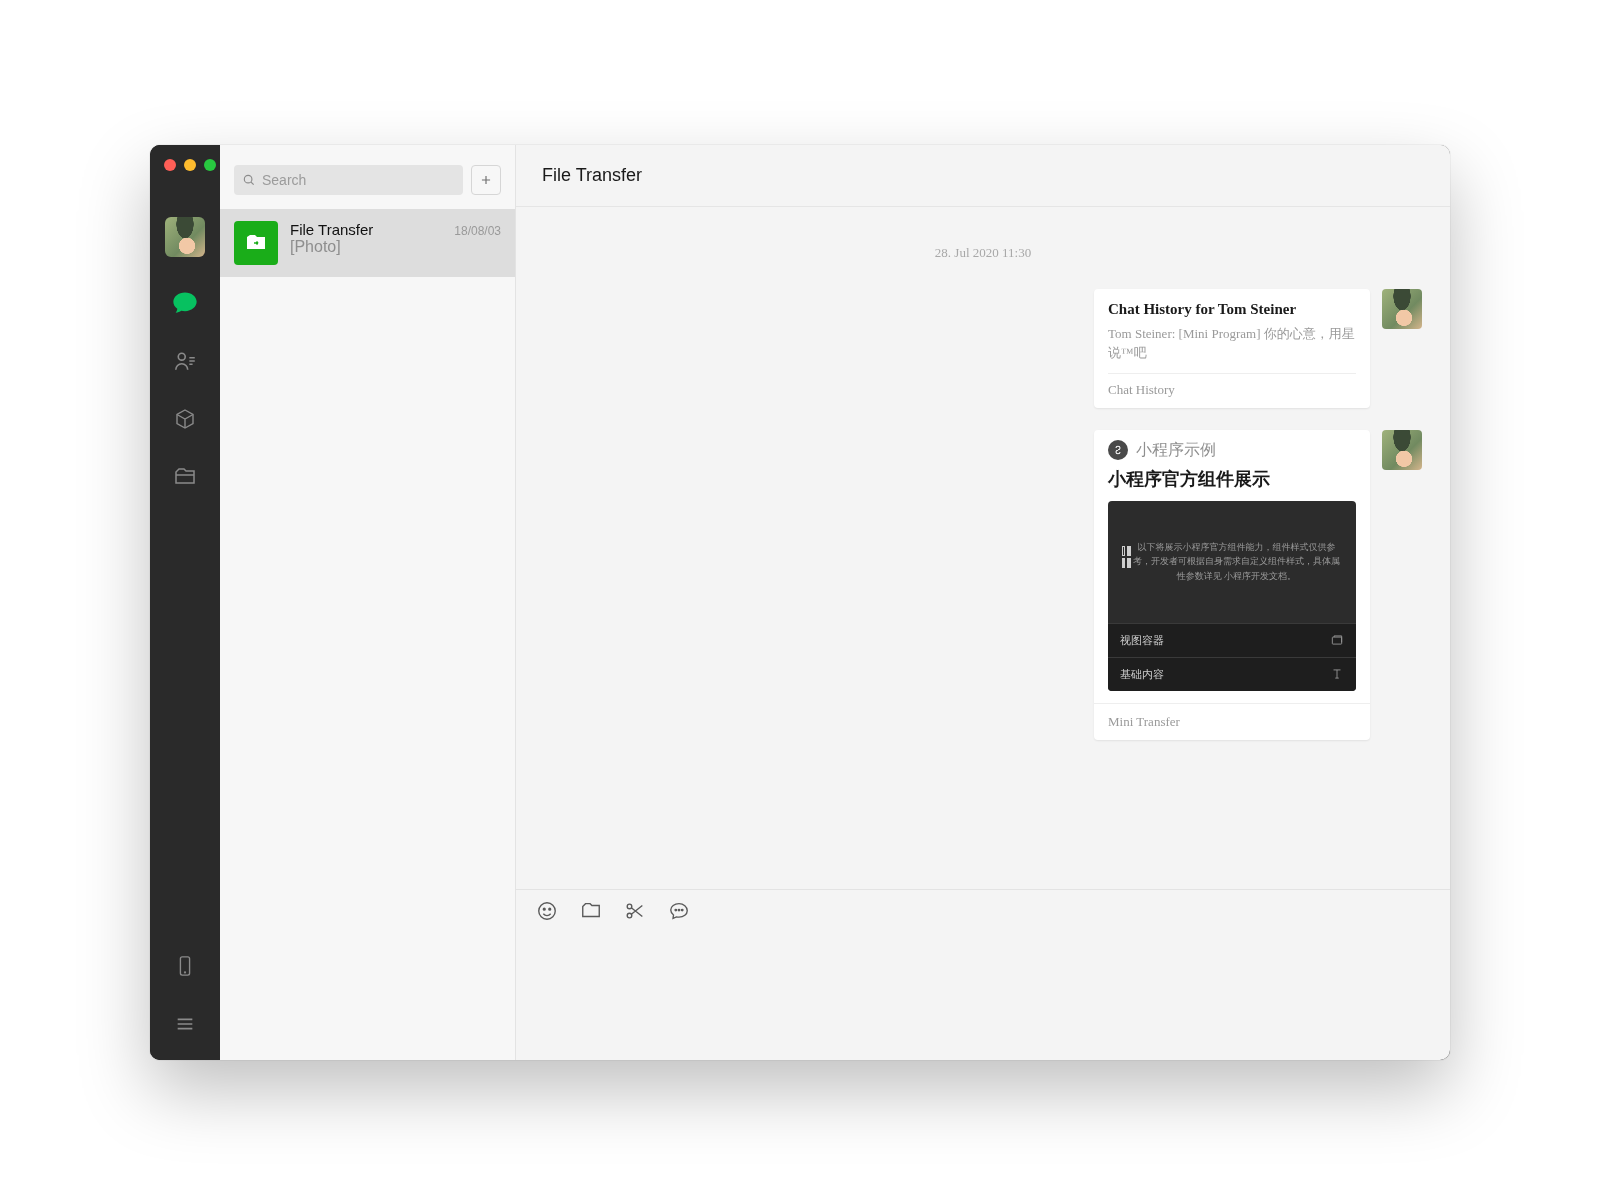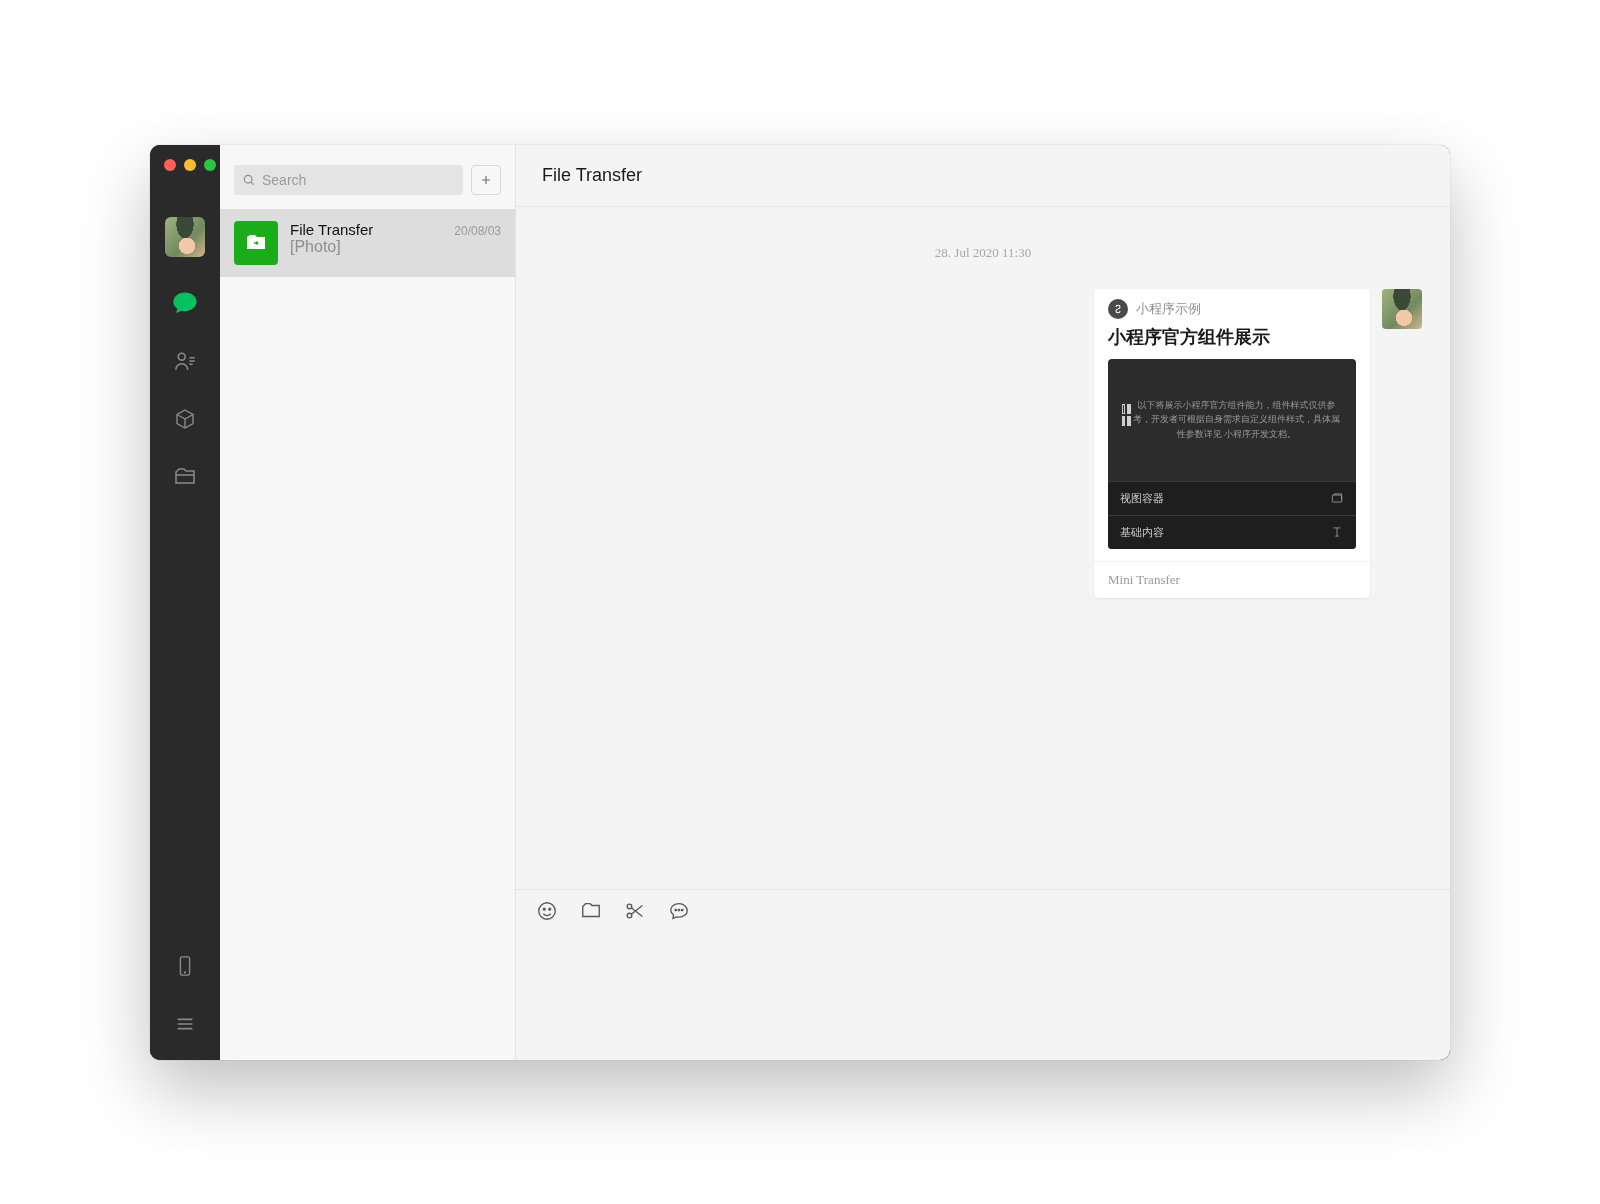--- a/index.html
+++ b/index.html
@@ -183,21 +183,21 @@
   .card h4{ font-size:15px; font-weight:600; color:#1a1a1a; margin-bottom:6px;}
   .card .sub{ color:#9a9a9a; font-size:13px; line-height:1.5; }
   .card .foot{
     border-top:1px solid #eee;
     margin-top:10px; padding-top:8px;
     color:#9a9a9a; font-size:13px;
   }
 
   
   .mp-card{ width:276px; background:#fff; border-radius:4px; box-shadow:0 1px 2px rgba(0,0,0,.08); overflow:hidden;}
-  .mp-head{ display:flex; align-items:center; gap:8px; padding:10px 14px 6px; color:#8f8f8f; font-size:13px;}
+  .mp-head{ display:flex; align-items:center; gap:8px; padding:10px 14px 6px; color:#8f8f8f; font-size:16px;}
   .mp-badge{
     width:20px;height:20px;border-radius:50%;
     background:#4a4a4a; display:flex;align-items:center;justify-content:center;color:#fff;
   }
   .mp-title{ font-size:18px; font-weight:600; color:#1a1a1a; padding:0 14px 10px;}
   .mp-preview{
     margin:0 14px 0;
     background:#2c2c2c;
     border-radius:4px;
     color:#cfcfcf;
@@ -317,33 +317,41 @@
     <div class="chat-item">
       <div class="chat-icon">
         <svg width="24" height="24" viewBox="0 0 24 24" fill="#fff">
             <path d="M3 6l3-2h5l2 2h8v12H3V6z"></path>
             <path d="M10 12h4m0 0-1.5-1.5M14 12l-1.5 1.5" stroke="#1aad19" stroke-width="1.5" fill="none"></path>
           </svg>
       </div>
       <div class="chat-meta">
         <div class="chat-title-row">
           <span class="chat-title">File Transfer</span>
-          <span class="chat-time">20/08/03</span>
+          <span class="chat-time">18/08/03</span>
         </div>
         <div class="chat-preview">[Photo]</div>
       </div>
     </div>
   </div>
 
   <div class="convo">
     <div class="convo-header">File Transfer</div>
 
     <div class="convo-body">
       <div class="timestamp">28. Jul 2020 11:30</div>
 
+      <div class="msg-row">
+        <div class="card">
+          <h4>Chat History for Tom Steiner</h4>
+          <div class="sub">Tom Steiner: [Mini Program] 你的心意，用星说™吧</div>
+          <div class="foot">Chat History</div>
+        </div>
+        <div class="msg-avatar"></div>
+      </div>
 
       <div class="msg-row">
         <div class="mp-card">
           <div class="mp-head">
             <div class="mp-badge">
               <svg width="12" height="12" viewBox="0 0 24 24" fill="none" stroke="#fff" stroke-width="2.2">
                   <path d="M8 8c0-2 1.8-3.5 4-3.5S16 6 16 8s-1.8 3.5-4 3.5M16 16c0 2-1.8 3.5-4 3.5S8 18 8 16s1.8-3.5 4-3.5"></path>
                 </svg>
             </div>
             <span>小程序示例</span>

